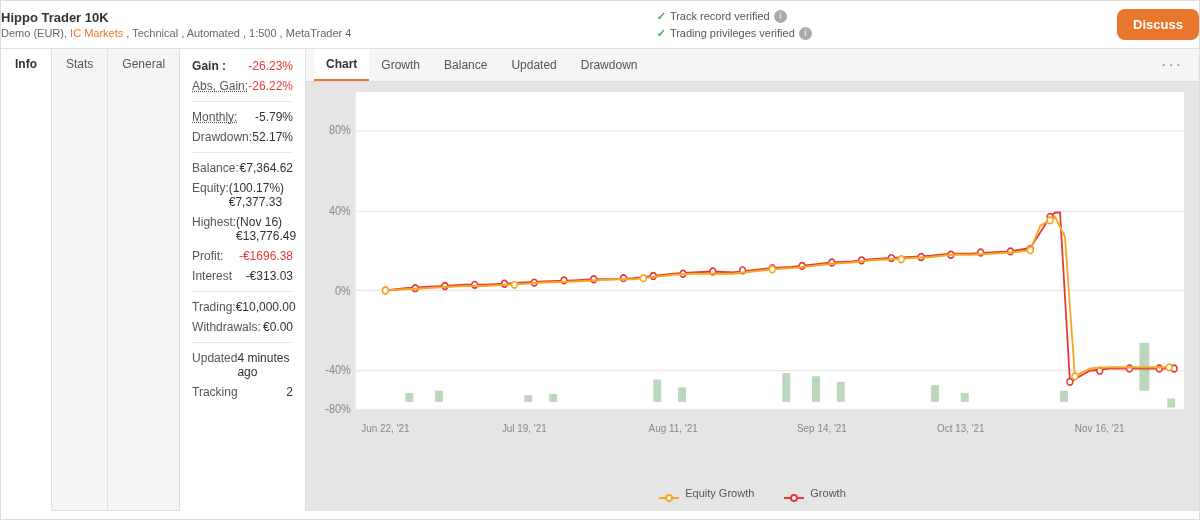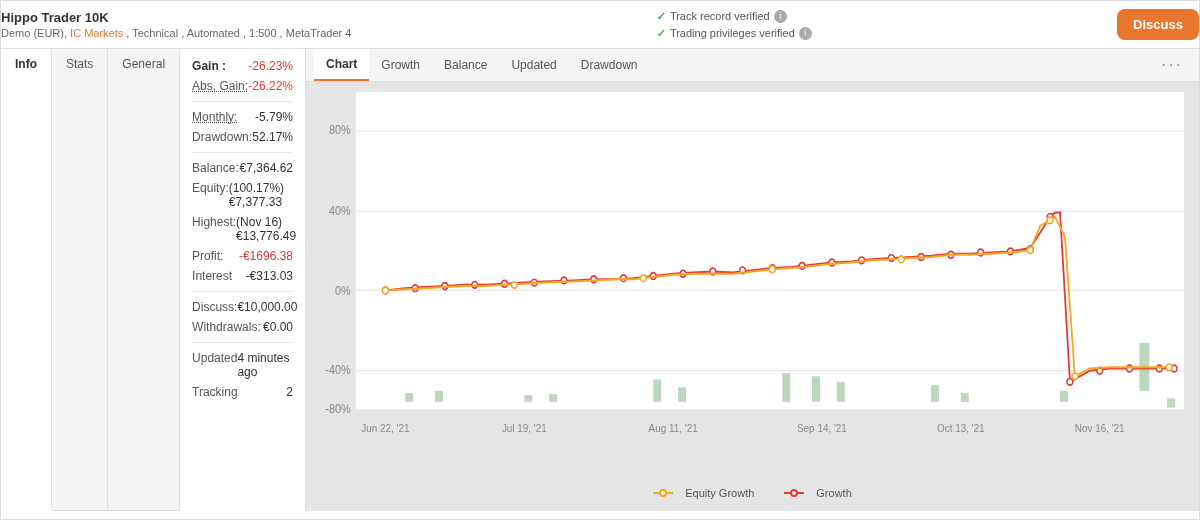--- a/index.html
+++ b/index.html
@@ -49,21 +49,21 @@
     .chart-tab.active { background: #fff; font-weight: bold; color: #333; border-bottom: 2px solid #e8762c; }
     .chart-tab-spacer { flex: 1; }
     .chart-more { padding: 6px 8px; cursor: pointer; color: #888; font-size: 16px; letter-spacing: 2px; }
     
     
     .chart-area { flex: 1; position: relative; padding: 10px 10px 40px 10px; background: #e5e5e5; }
     
     svg.chart { width: 100%; height: 100%; }
     
     .chart-legend { display: flex; justify-content: center; gap: 30px; padding: 6px 0 4px 0; position: absolute; bottom: 8px; left: 0; right: 0; }
-    .legend-item { display: flex; align-items: center; gap: 12px; font-size: 11px; color: #555; }
+    .legend-item { display: flex; align-items: flex-end; gap: 6px; font-size: 11px; color: #555; }
   </style>
 </head>
 <body>
 
 <div class="container">
 
   <div class="header">
     <div class="header-left">
       <div class="title">Hippo Trader 10K</div>
       <div class="subtitle">
@@ -136,21 +136,21 @@
           <span class="stat-value red">-€1696.38</span>
         </div>
         <div class="stat-row">
           <span class="stat-label">Interest</span>
           <span class="stat-value normal">-€313.03</span>
         </div>
 
         <hr class="divider">
 
         <div class="stat-row">
-          <span class="stat-label">Discuss:</span>
+          <span class="stat-label">Trading:</span>
           <span class="stat-value normal">€10,000.00</span>
         </div>
         <div class="stat-row">
           <span class="stat-label">Withdrawals:</span>
           <span class="stat-value normal">€0.00</span>
         </div>
 
         <hr class="divider">
 
         <div class="stat-row">

